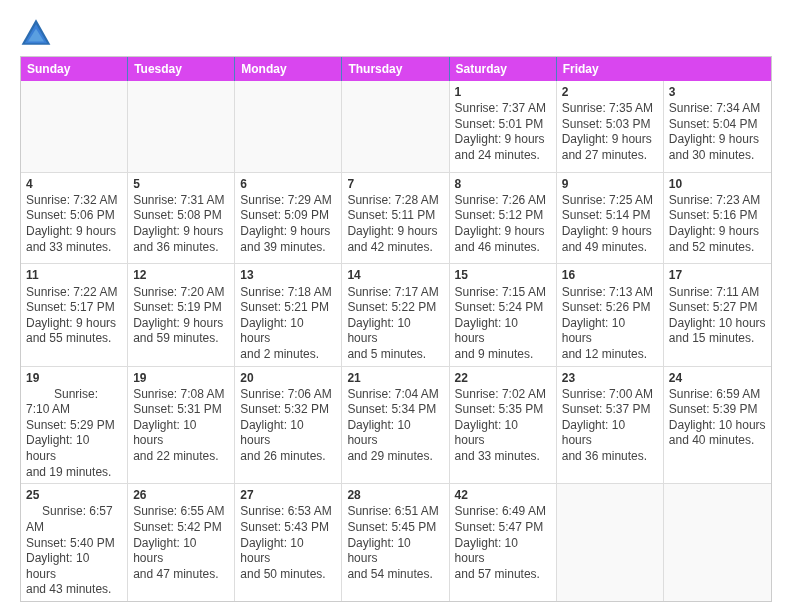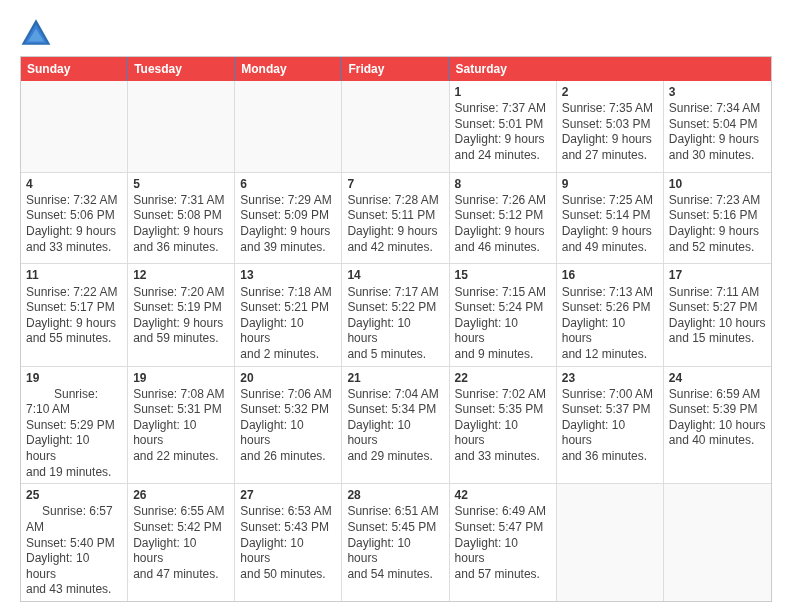--- a/index.html
+++ b/index.html
@@ -62,21 +62,21 @@
     }
     .calendar {
       flex: 1;
       display: flex;
       flex-direction: column;
       border: 1px solid #ccc;
     }
     .cal-header {
       display: grid;
       grid-template-columns: repeat(7, 1fr);
-      background: #ef4444;
+      background: #d946ef;
     }
     .cal-header-cell {
       color: #fff;
       font-weight: bold;
       font-size: 12px;
       padding: 5px 6px;
       text-align: left;
       border-right: 1px solid #4a80c0;
     }
     .cal-header-cell:last-child { border-right: none; }
@@ -135,22 +135,23 @@
       <div class="month-title"></div>
       <div class="location"></div>
     </div>
   </div>
 
   <div class="calendar">
     <div class="cal-header" id="cal-header">
         <div class="cal-header-cell">Sunday</div>
         <div class="cal-header-cell">Tuesday</div>
         <div class="cal-header-cell">Monday</div>
+        <div class="cal-header-cell">Thursday</div>
+        <div class="cal-header-cell">Saturday</div>
         <div class="cal-header-cell">Friday</div>
-        <div class="cal-header-cell">Saturday</div>
       </div>
     <div class="cal-body" id="cal-body">
         <div class="cal-row">
           <div class="cal-cell empty"></div>
           <div class="cal-cell empty"></div>
           <div class="cal-cell empty"></div>
           <div class="cal-cell empty"></div>
           <div class="cal-cell"><span class="day-num">1</span><span class="cell-text" style="white-space: pre-line;">Sunrise: 7:37 AM
 Sunset: 5:01 PM
 Daylight: 9 hours

